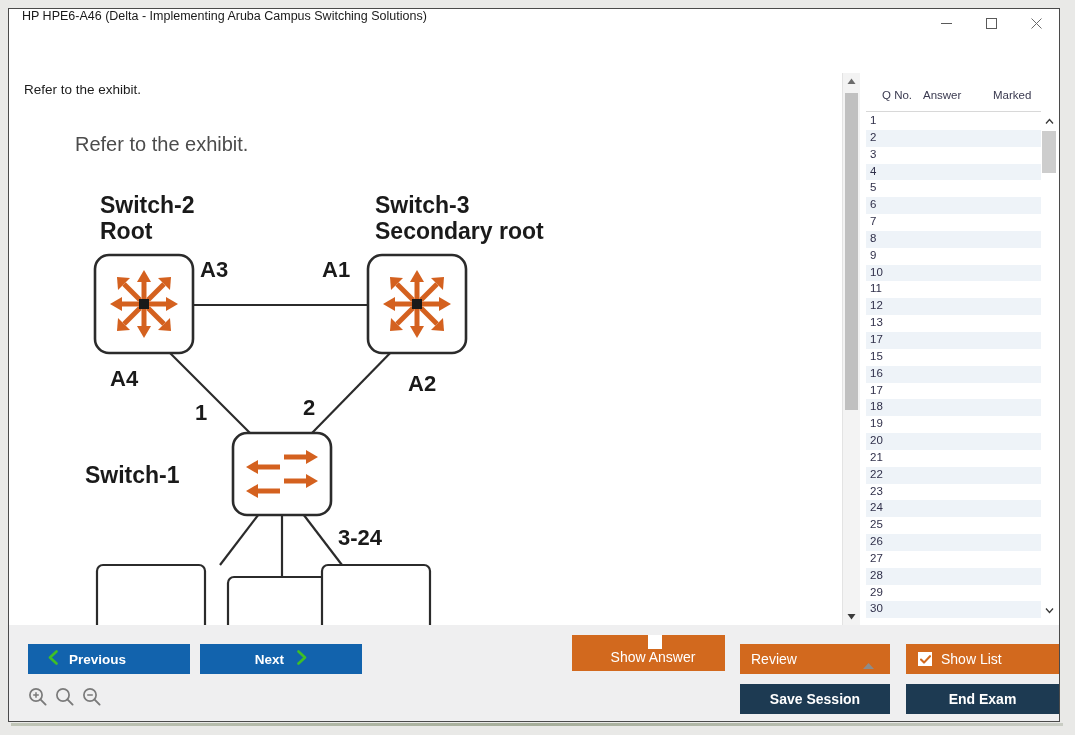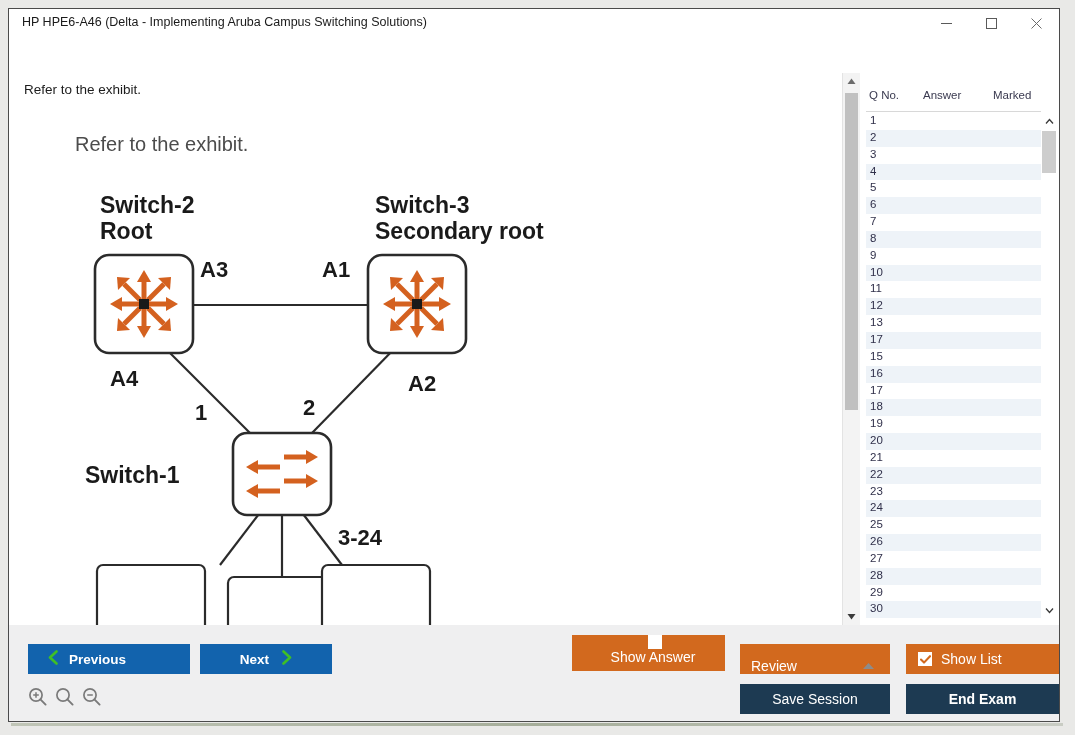--- a/index.html
+++ b/index.html
@@ -8,21 +8,21 @@
   #app{position:absolute;left:0;top:0;width:1075px;height:735px;background:#e9e9e7;}
 
   
   #window{position:absolute;left:8px;top:8px;width:1052px;height:714px;background:#ffffff;
           border:1px solid #4a4a4a;box-sizing:border-box;}
   #window::after{content:"";position:absolute;left:2px;top:714px;width:1052px;height:3px;
           background:linear-gradient(to right,#b9bfae,#9aa38c,#c3c7bd);opacity:.85;}
 
   
   .titlebar{position:absolute;left:0;top:0;right:0;height:29px;background:#ffffff;}
-  .title-text{position:absolute;left:13px;top:6px;font-size:12.5px;color:#1a1a1a;
+  .title-text{position:absolute;left:13px;top:0;font-size:12.5px;color:#1a1a1a;
               white-space:nowrap;font-family:"Liberation Sans",sans-serif;}
   .wbtns{position:absolute;right:0;top:0;height:29px;display:flex;}
   .wbtn{width:45px;height:29px;display:flex;align-items:center;justify-content:center;}
   .wbtn svg{display:block;}
 
   
   .headerbar{position:absolute;left:0;top:29px;right:0;height:35px;background:#efeff0;}
   .mark-btn{position:absolute;left:19px;top:4px;width:141px;height:26px;background:#1263ad;
             display:flex;align-items:center;cursor:default;}
   .mark-box{width:13px;height:13px;background:#ffffff;margin-left:10px;border:1px solid #ffffff;}
@@ -43,21 +43,21 @@
   .vscroll{position:absolute;left:833px;top:64px;width:17px;height:552px;background:#f3f3f3;
            border-left:1px solid #e3e3e3;}
   .vsc-arrow{position:absolute;left:0;width:17px;height:17px;display:flex;align-items:center;
              justify-content:center;}
   .vsc-thumb{position:absolute;left:2px;top:20px;width:13px;height:317px;background:#c0c0c0;}
 
   
   .listpanel{position:absolute;left:851px;top:64px;width:199px;height:552px;background:#ffffff;}
   .lp-head{position:absolute;left:0;top:16px;width:181px;height:22px;}
   .lp-head span{position:absolute;top:0;font-size:11.5px;color:#3a3a50;}
-  .lp-h1{left:9px;} .lp-h2{left:63px;} .lp-h3{left:133px;}
+  .lp-h1{left:22px;} .lp-h2{left:63px;} .lp-h3{left:133px;}
   .lp-divider{position:absolute;left:6px;top:38px;width:175px;height:1px;background:#d8d8d8;}
   .lp-rows{position:absolute;left:6px;top:40px;width:175px;height:505px;overflow:hidden;}
   .lp-row{height:16.85px;position:relative;}
   .lp-row.alt{background:#eef3f8;}
   .lp-row span{position:absolute;left:4px;top:1px;font-size:11.5px;color:#30304a;}
   .lscroll{position:absolute;left:181px;top:40px;width:16px;height:505px;background:#ffffff;}
   .lsc-arrow{position:absolute;left:0;width:16px;height:16px;display:flex;align-items:center;
              justify-content:center;}
   .lsc-thumb{position:absolute;left:1px;top:18px;width:14px;height:42px;background:#cdcdcd;}
 
@@ -65,37 +65,37 @@
   .bottombar{position:absolute;left:0;top:616px;right:0;bottom:0;background:#efeff0;}
   .btn{position:absolute;display:flex;align-items:center;cursor:default;}
   .btn-blue{background:#1263ad;color:#ffffff;}
   .btn-orange{background:#d2691e;color:#ffffff;}
   .btn-navy{background:#1d3a52;color:#ffffff;}
   .btn-label{font-size:13.5px;font-weight:bold;}
 
   #prev-btn{left:19px;top:19px;width:162px;height:30px;}
   #prev-btn .chev{margin-left:20px;}
   #prev-btn .btn-label{margin-left:10px;}
-  #next-btn{left:191px;top:19px;width:132px;height:30px;justify-content:center;}
+  #next-btn{left:191px;top:19px;width:162px;height:30px;justify-content:center;}
   #next-btn .btn-label{margin-right:12px;}
 
   #show-answer-btn{left:563px;top:10px;width:153px;height:36px;flex-direction:column;}
   #show-answer-btn .cbox{margin-left:12px;}
   #show-answer-btn .btn-label{margin-left:9px;font-weight:normal;font-size:14px;}
 
-  #review-btn{left:731px;top:19px;width:150px;height:30px;align-items:flex-end;}
+  #review-btn{left:731px;top:19px;width:150px;height:30px;}
   #review-btn .btn-label{margin-left:11px;font-weight:normal;font-size:14px;}
   #review-btn .caret{position:absolute;right:15px;top:12px;}
 
   #show-list-btn{left:897px;top:19px;width:153px;height:30px;}
   #show-list-btn .cbox{margin-left:12px;}
   #show-list-btn .btn-label{margin-left:9px;font-weight:normal;font-size:14px;}
 
   #save-session-btn{left:731px;top:59px;width:150px;height:30px;justify-content:center;}
-  #save-session-btn .btn-label{font-weight:normal;font-size:14px;}
+  #save-session-btn .btn-label{font-weight:bold;font-size:14px;}
   #end-exam-btn{left:897px;top:59px;width:153px;height:30px;justify-content:center;}
   #end-exam-btn .btn-label{font-weight:bold;font-size:14px;}
 
   .cbox{width:14px;height:14px;background:#ffffff;display:flex;align-items:center;
         justify-content:center;}
   .cbox svg{display:block;}
 
   .zoomtools{position:absolute;left:19px;top:62px;display:flex;gap:8px;align-items:center;}
   .zoomtools span{display:block;cursor:default;}
 </style>

